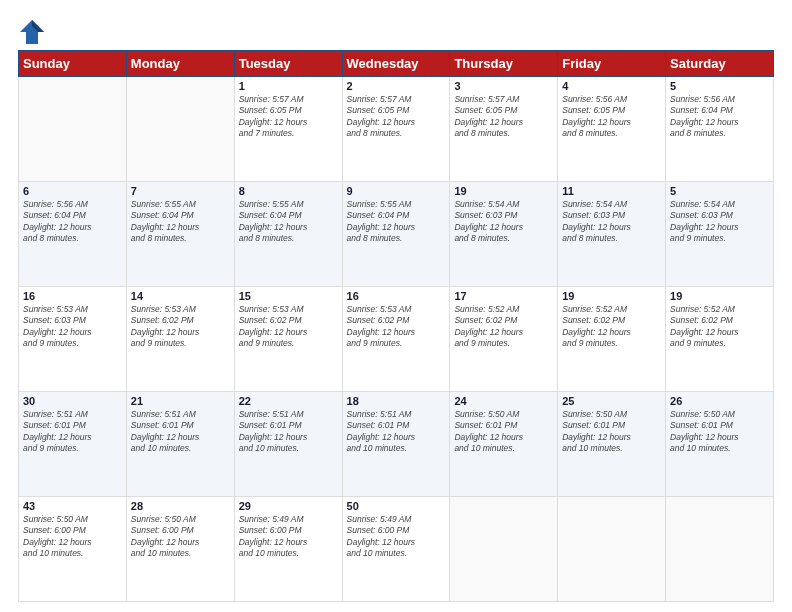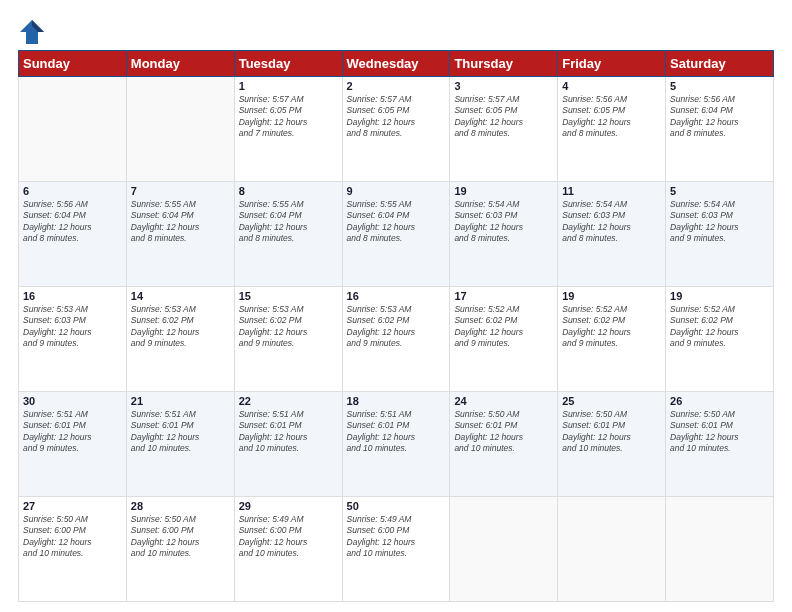--- a/index.html
+++ b/index.html
@@ -325,21 +325,21 @@
           <td class="row-shade">
             <span class="day-num">26</span>
             <div class="day-info" style="white-space: pre-line;">Sunrise: 5:50 AM
 Sunset: 6:01 PM
 Daylight: 12 hours
 and 10 minutes.</div>
           </td>
         </tr>
         <tr>
           <td>
-            <span class="day-num">27</span>
+            <span class="day-num">43</span>
             <div class="day-info" style="white-space: pre-line;">Sunrise: 5:50 AM
 Sunset: 6:00 PM
 Daylight: 12 hours
 and 10 minutes.</div>
           </td>
           <td>
             <span class="day-num">28</span>
             <div class="day-info" style="white-space: pre-line;">Sunrise: 5:50 AM
 Sunset: 6:00 PM
 Daylight: 12 hours

